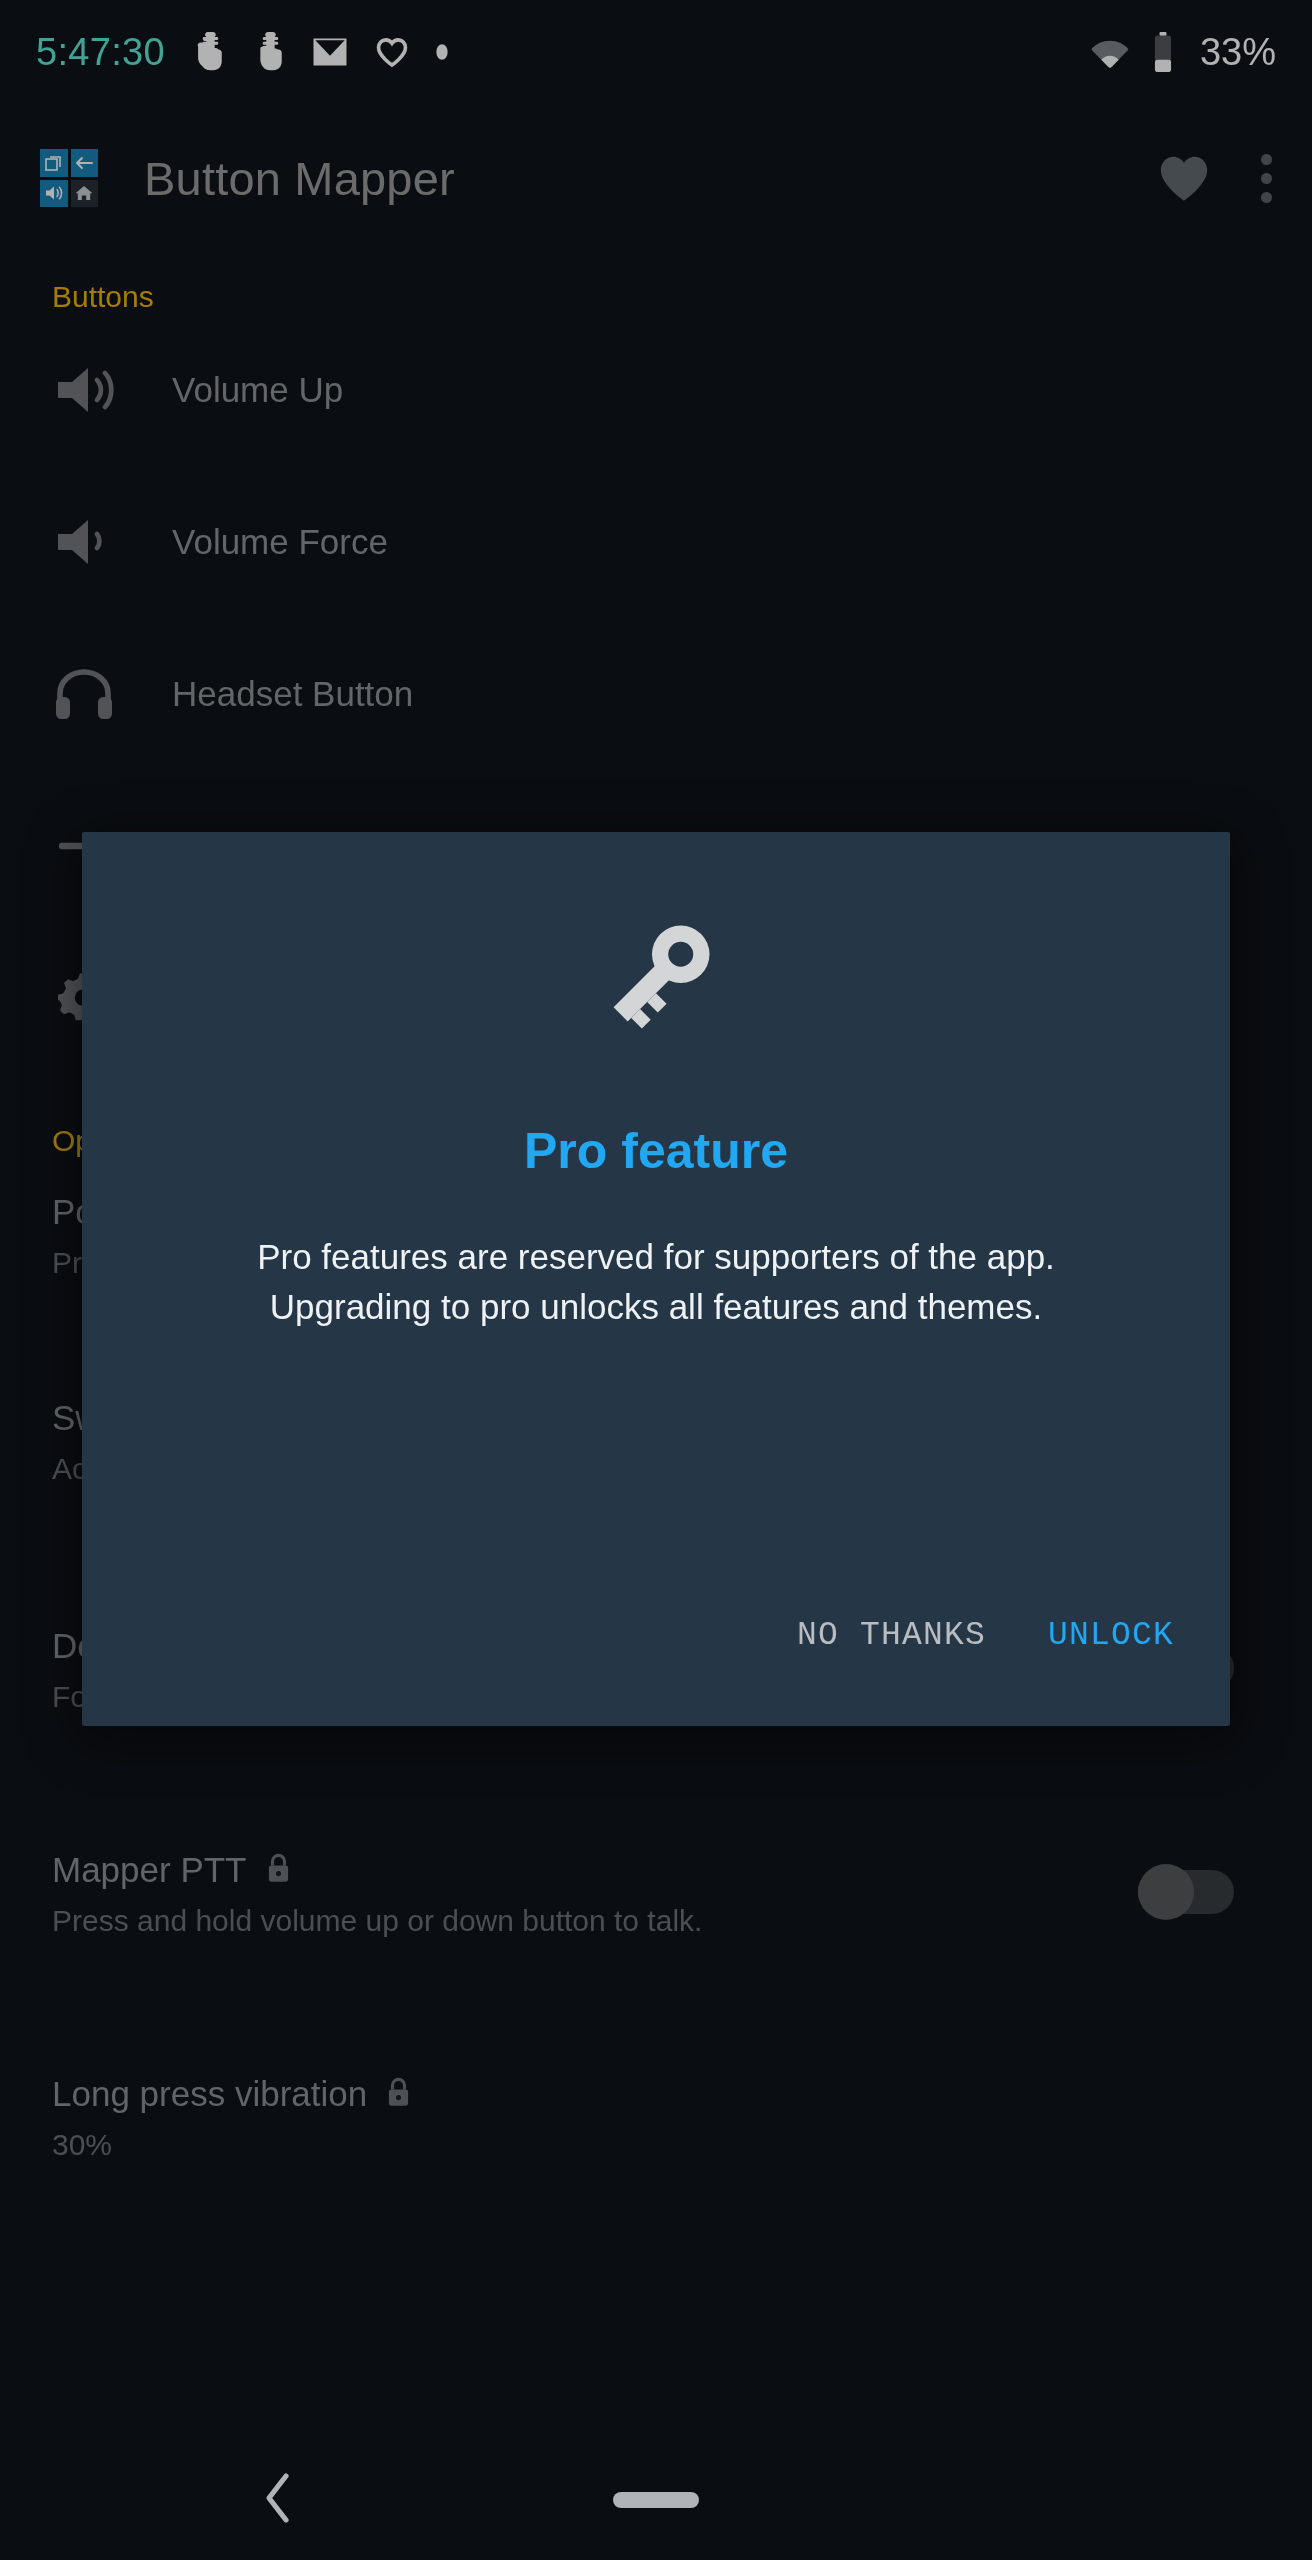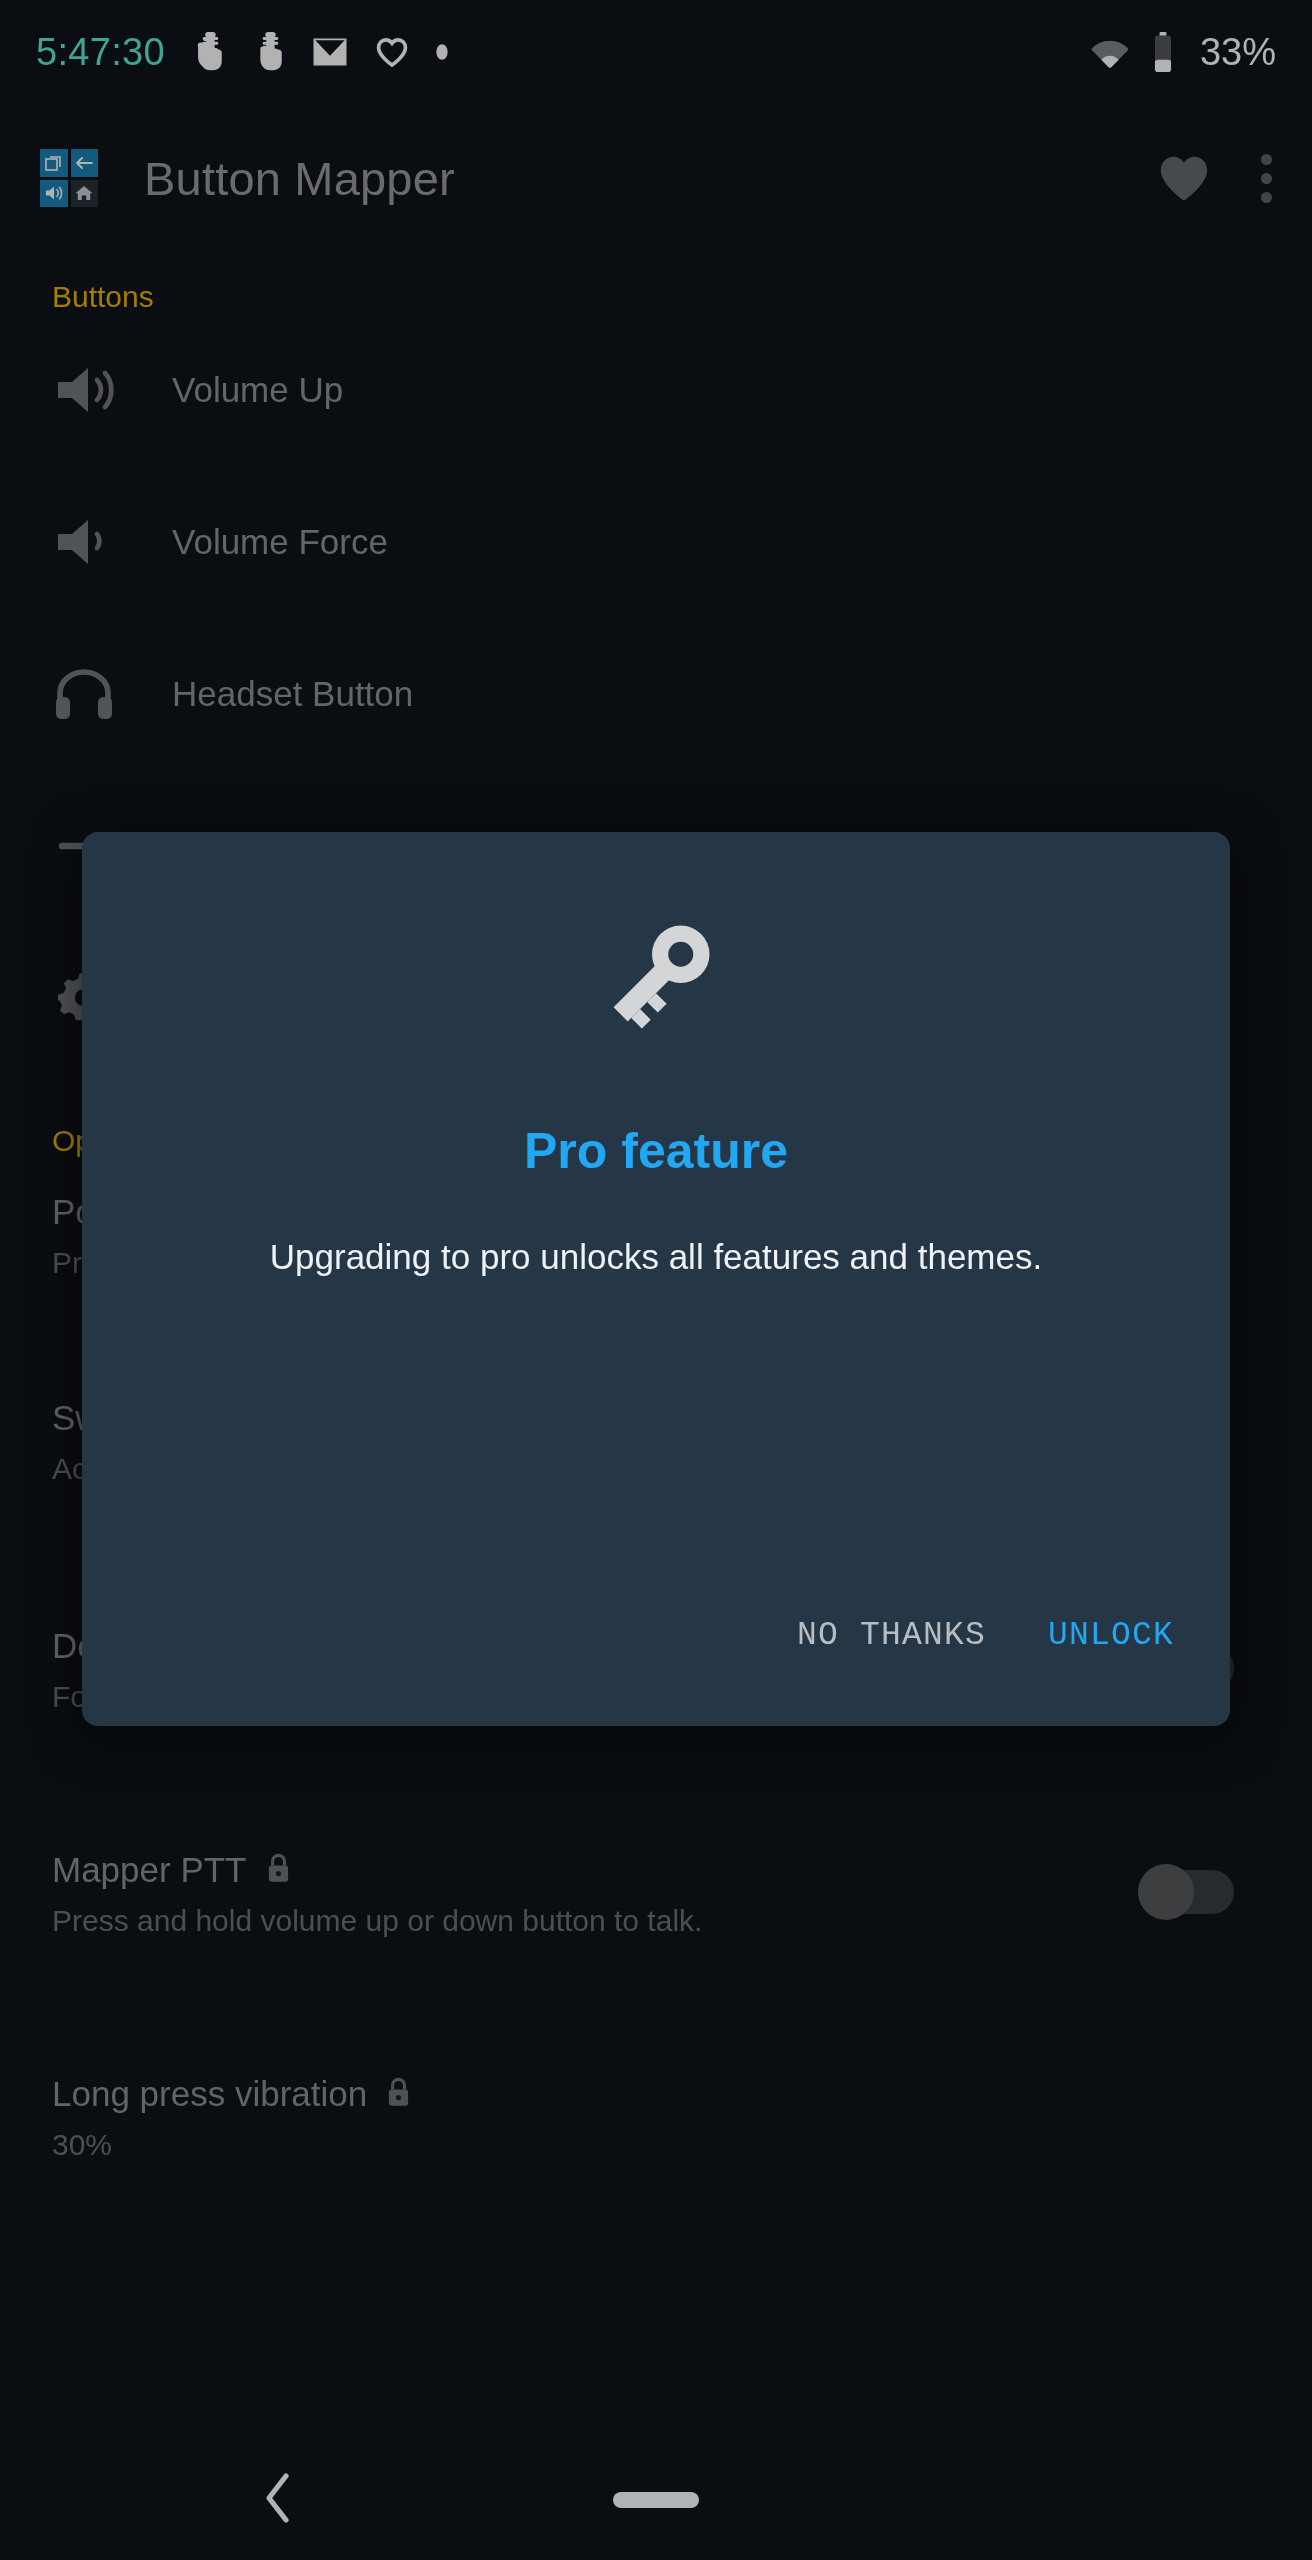--- a/index.html
+++ b/index.html
@@ -148,21 +148,21 @@
     background: rgba(0,0,0,0.30);
     pointer-events: none;
   }
   .dialog {
     position: absolute;
     left: 82px;
     top: 832px;
     width: 1148px;
     height: 894px;
     background: #253747;
-    border-radius: 16px;
+    border-radius: 2px;
     box-shadow: 0 10px 50px rgba(0,0,0,0.55);
     box-sizing: border-box;
     padding: 0;
     overflow: hidden;
   }
   .dlg-icon {
     width: 100%;
     display: flex;
     justify-content: center;
     padding-top: 72px;
@@ -452,20 +452,21 @@
         <rect x="26" y="24" width="8" height="26" fill="#d3d5d7"></rect>
         <rect x="34" y="34" width="6" height="5" fill="#d3d5d7"></rect>
         <rect x="34" y="43" width="6" height="5" fill="#d3d5d7"></rect>
       </g>
     </svg>
   </div>
 
   <div class="dlg-title">Pro feature</div>
 
   <div class="dlg-body">
+    <div>Pro features are reserved for supporters of the app.</div>
     <div>Upgrading to pro unlocks all features and themes.</div>
   </div>
 
   <div class="dlg-actions">
     <button class="dlg-btn neutral">NO THANKS</button>
     <button class="dlg-btn accent">UNLOCK</button>
   </div>
 </div>
 
 <div class="navbar">

